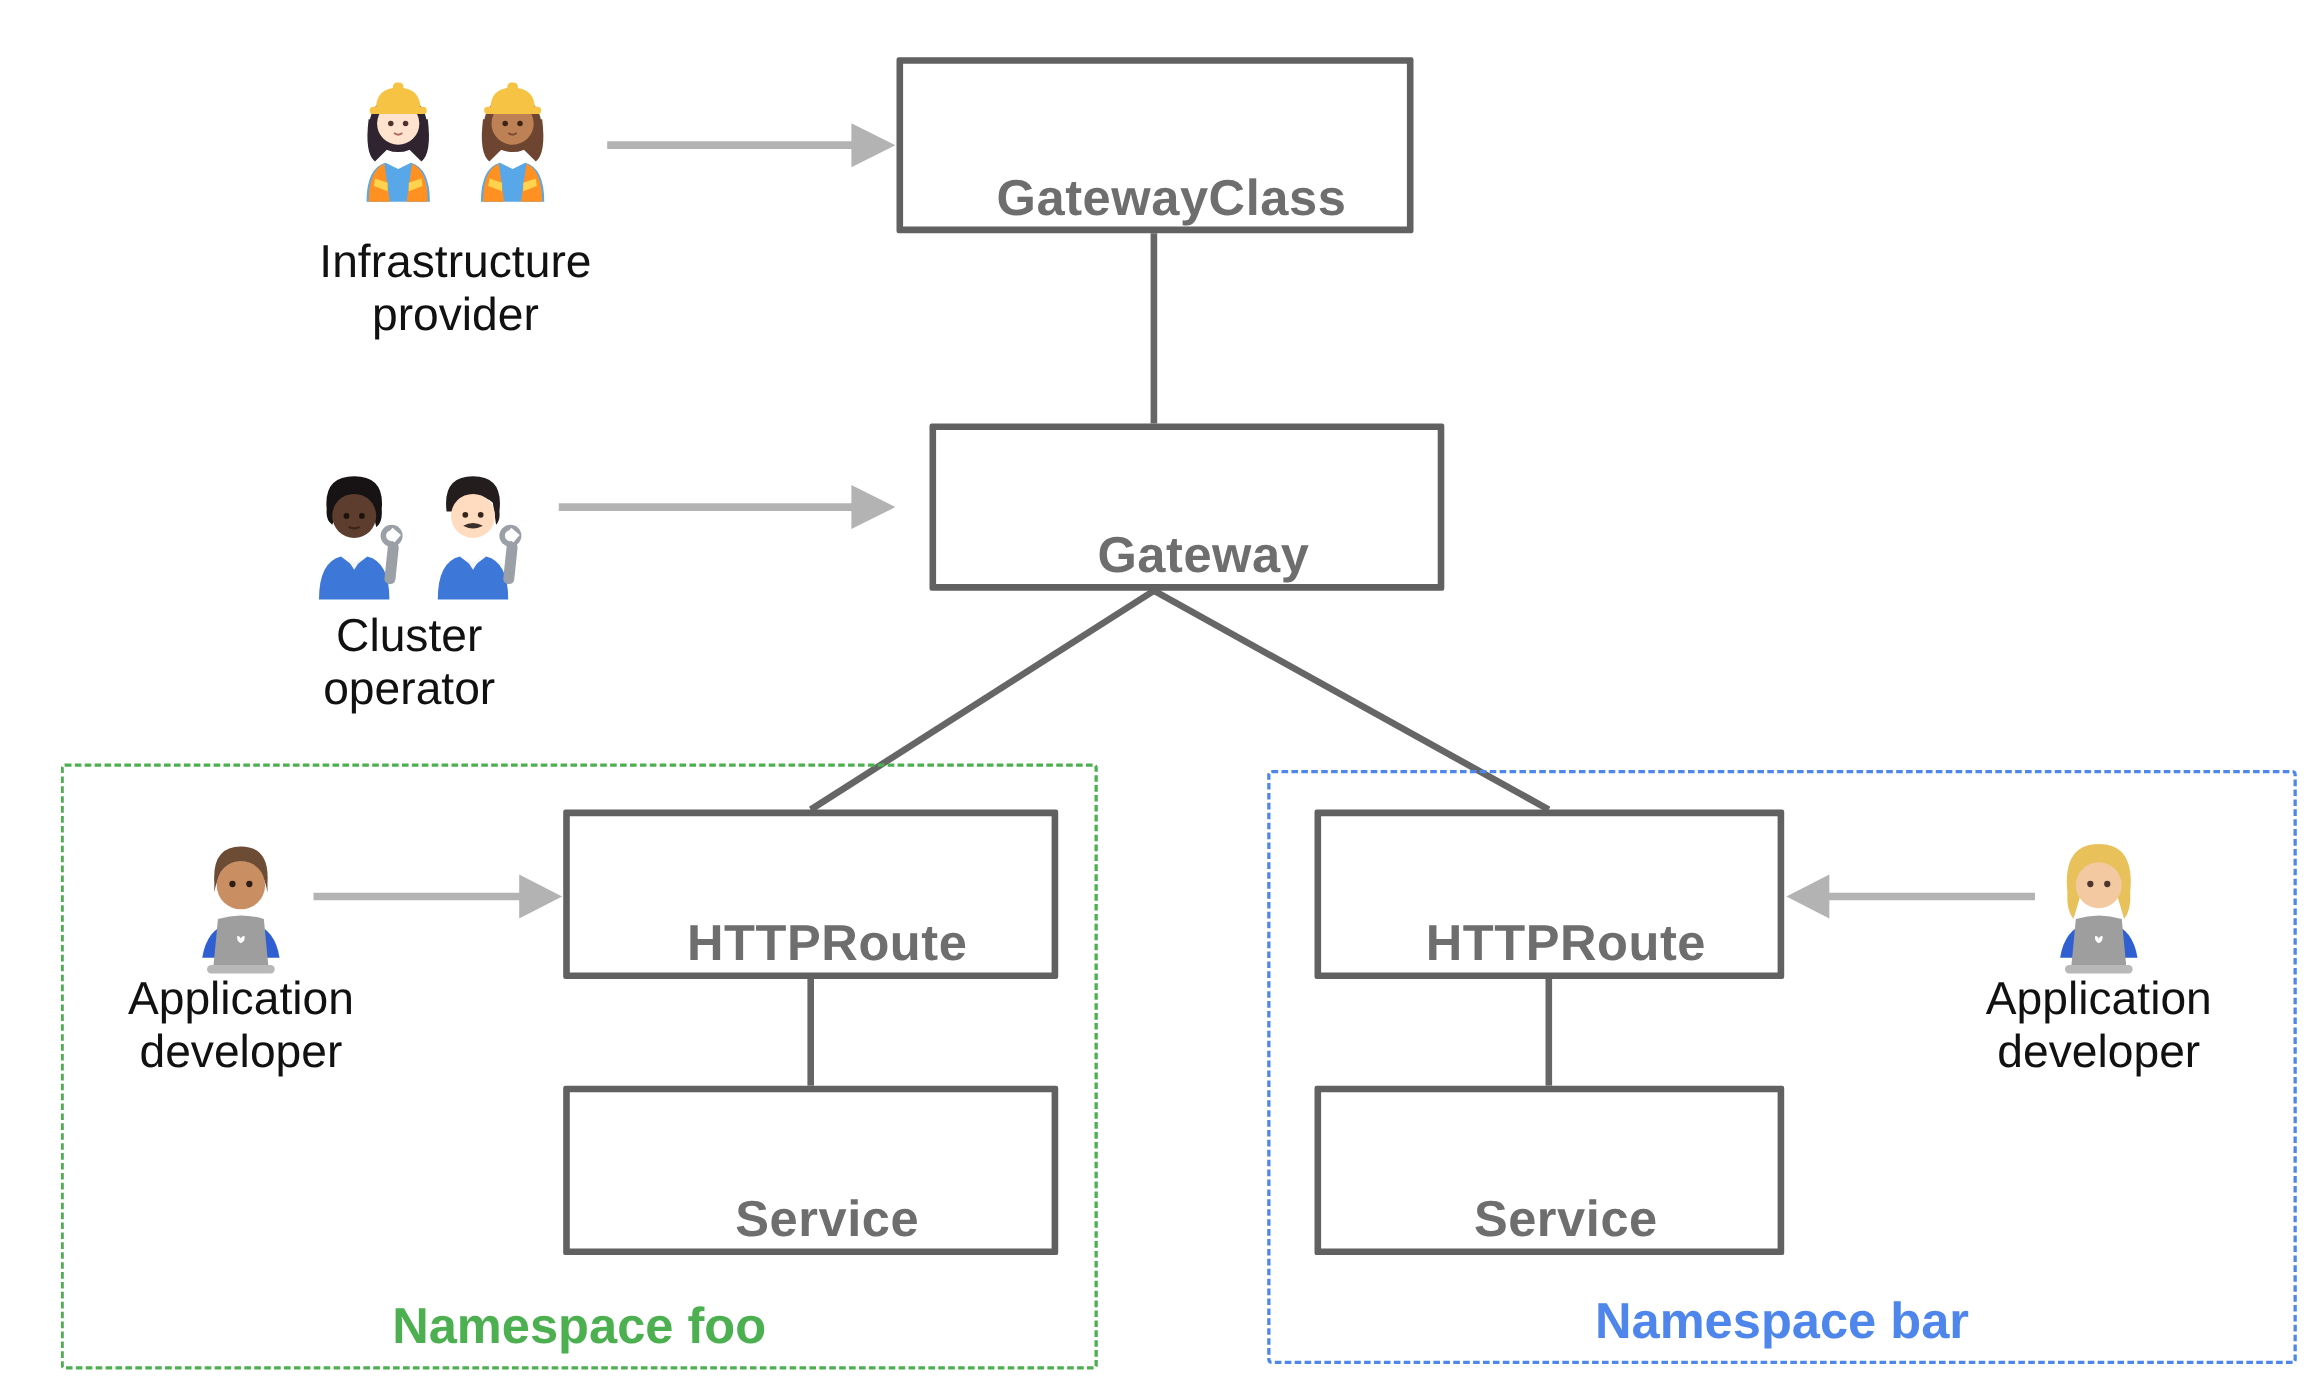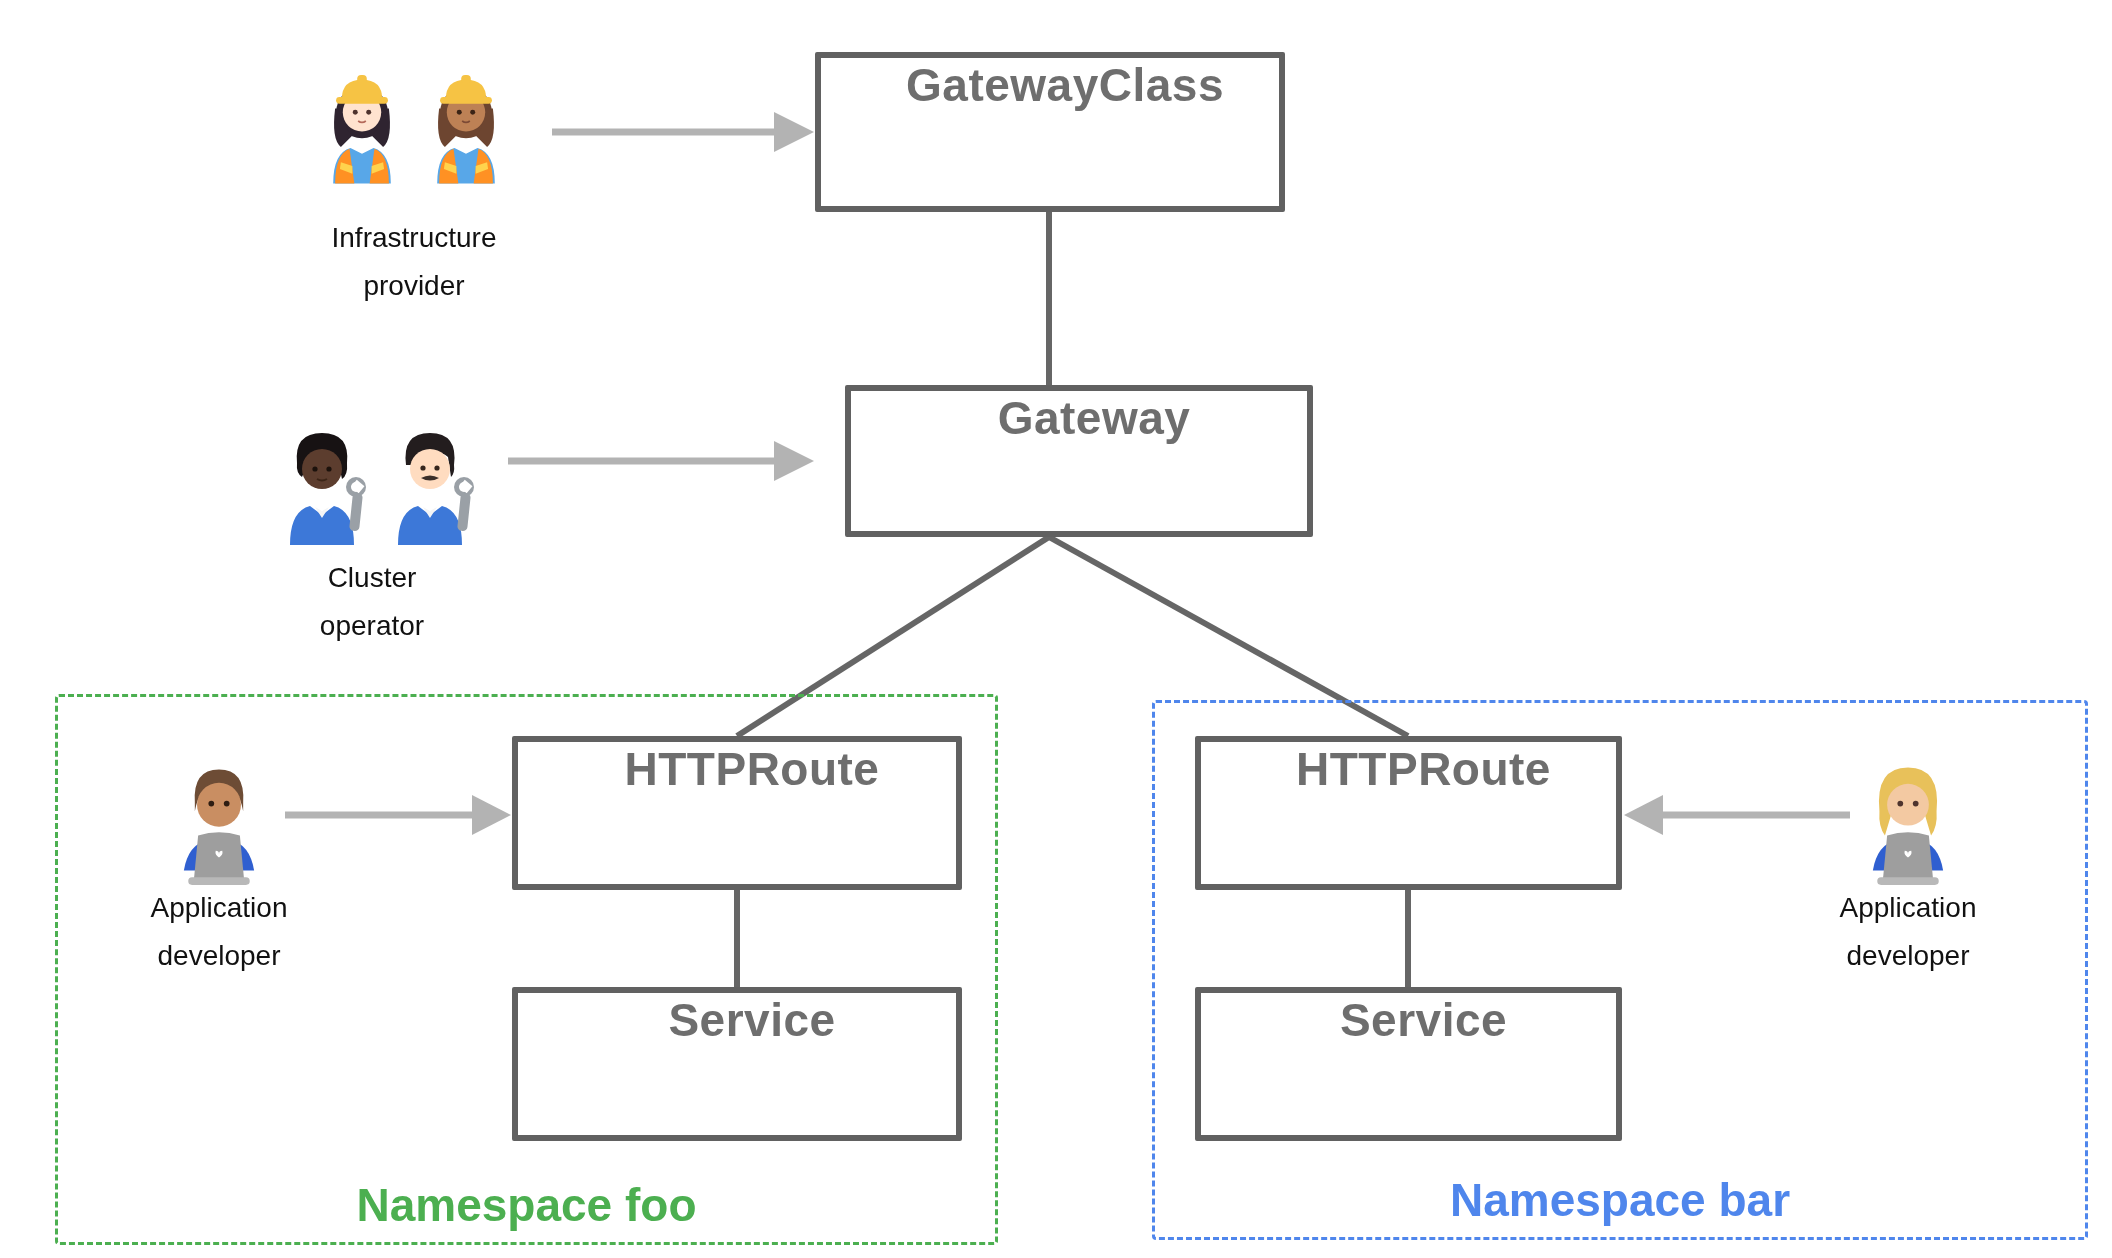--- a/index.html
+++ b/index.html
@@ -8,42 +8,42 @@
     --persona-label:#111111;
   }
   html,body{margin:0;padding:0;background:#ffffff;}
   #stage{
     position:relative; width:2112px; height:1258px; background:#ffffff;
     font-family:"Liberation Sans", sans-serif; overflow:hidden;
   }
   #wires{position:absolute; left:0; top:0; width:2112px; height:1258px; pointer-events:none;}
   .node{
     position:absolute; background:#ffffff; border:6px solid var(--node-border);
-    border-radius:2px; display:flex; align-items:flex-start; justify-content:center;
+    border-radius:2px; display:flex; align-items:flex-end; justify-content:center;
     box-sizing:border-box;
     padding-left:30px;
   }
   .node-label{
     font-weight:bold; font-size:46px; color:var(--node-label); letter-spacing:0.5px;
   }
   .namespace{
     position:absolute; border-radius:4px; box-sizing:border-box;
   }
   .namespace.foo{border:3px dashed var(--namespace-foo);}
   .namespace.bar{border:3px dashed var(--namespace-bar);}
   .ns-label{
     position:absolute; left:0; right:0; bottom:10px; text-align:center;
     font-weight:bold; font-size:46px;
   }
   .namespace.foo .ns-label{color:var(--namespace-foo);}
   .namespace.bar .ns-label{color:var(--namespace-bar);}
   .persona{position:absolute;}
   .persona-icons{display:flex; gap:8px; align-items:flex-end; justify-content:center;}
   .persona-label{
-    position:absolute; text-align:center; font-size:28px; line-height:48px;
+    position:absolute; text-align:center; font-size:42px; line-height:48px;
     color:var(--persona-label);
   }
 </style>
 </head>
 <body>
 
 <div id="stage">
 
   <svg id="wires" viewBox="0 0 2112 1258">
 

